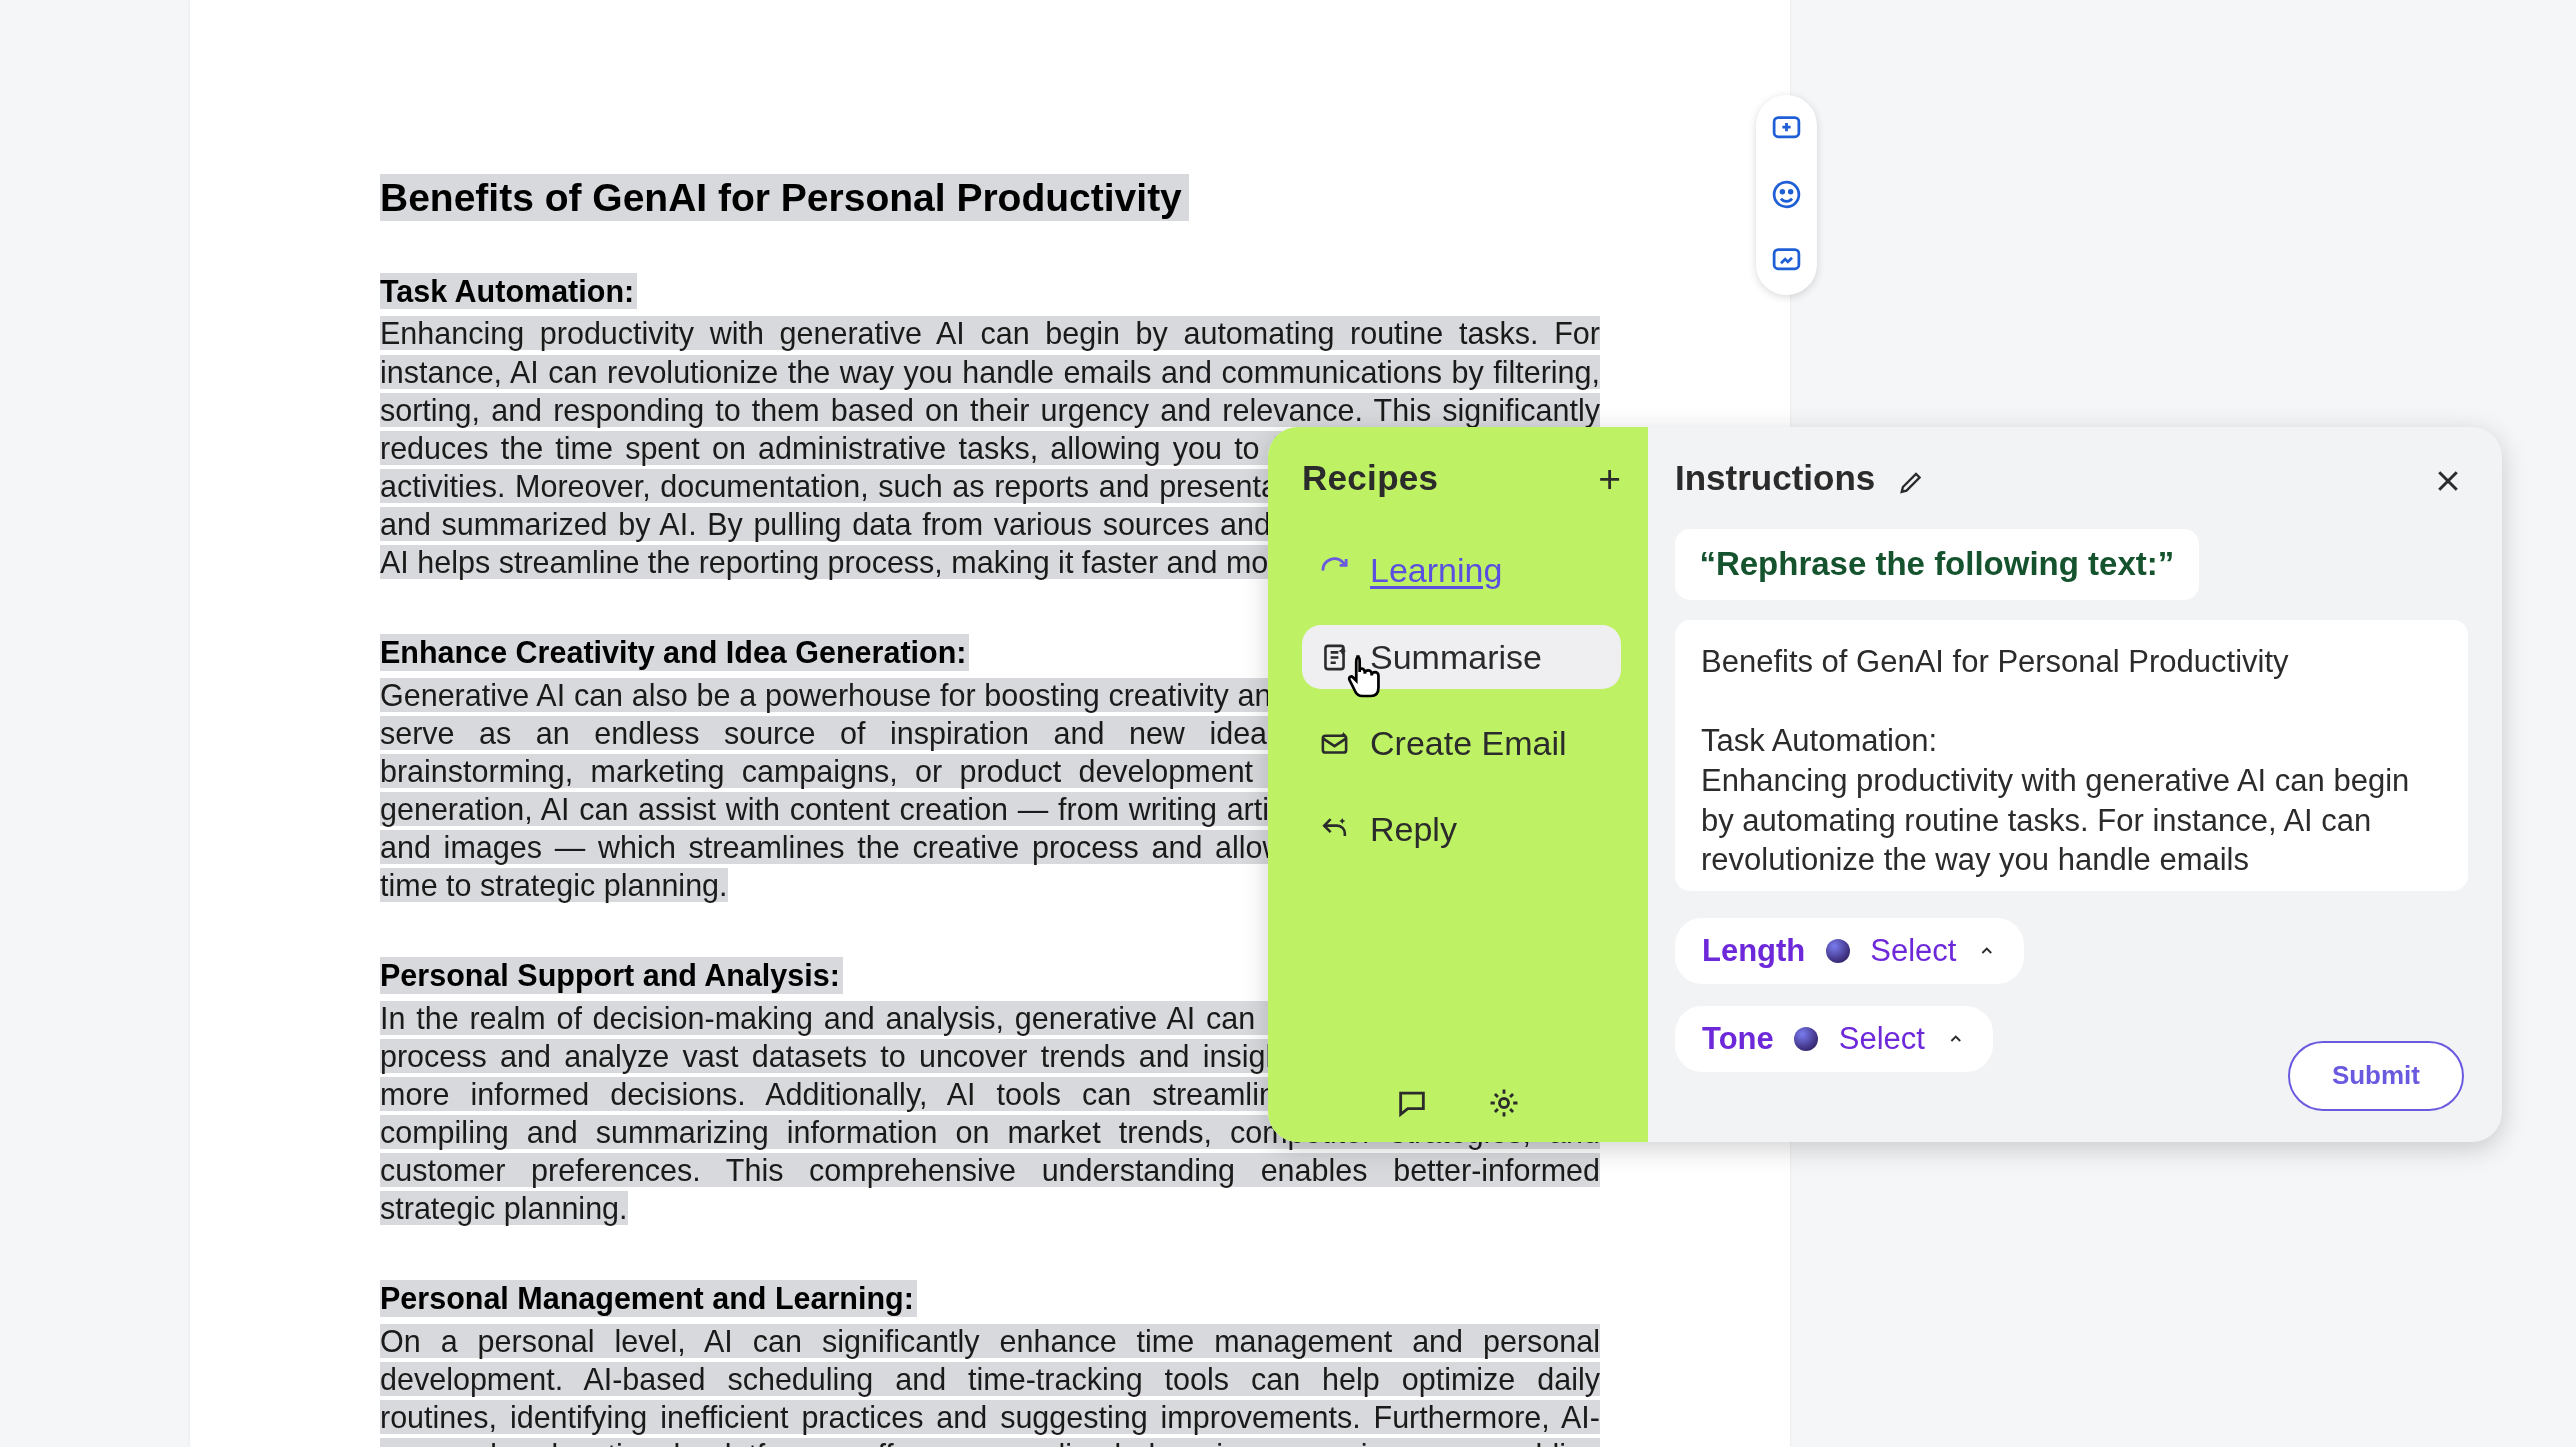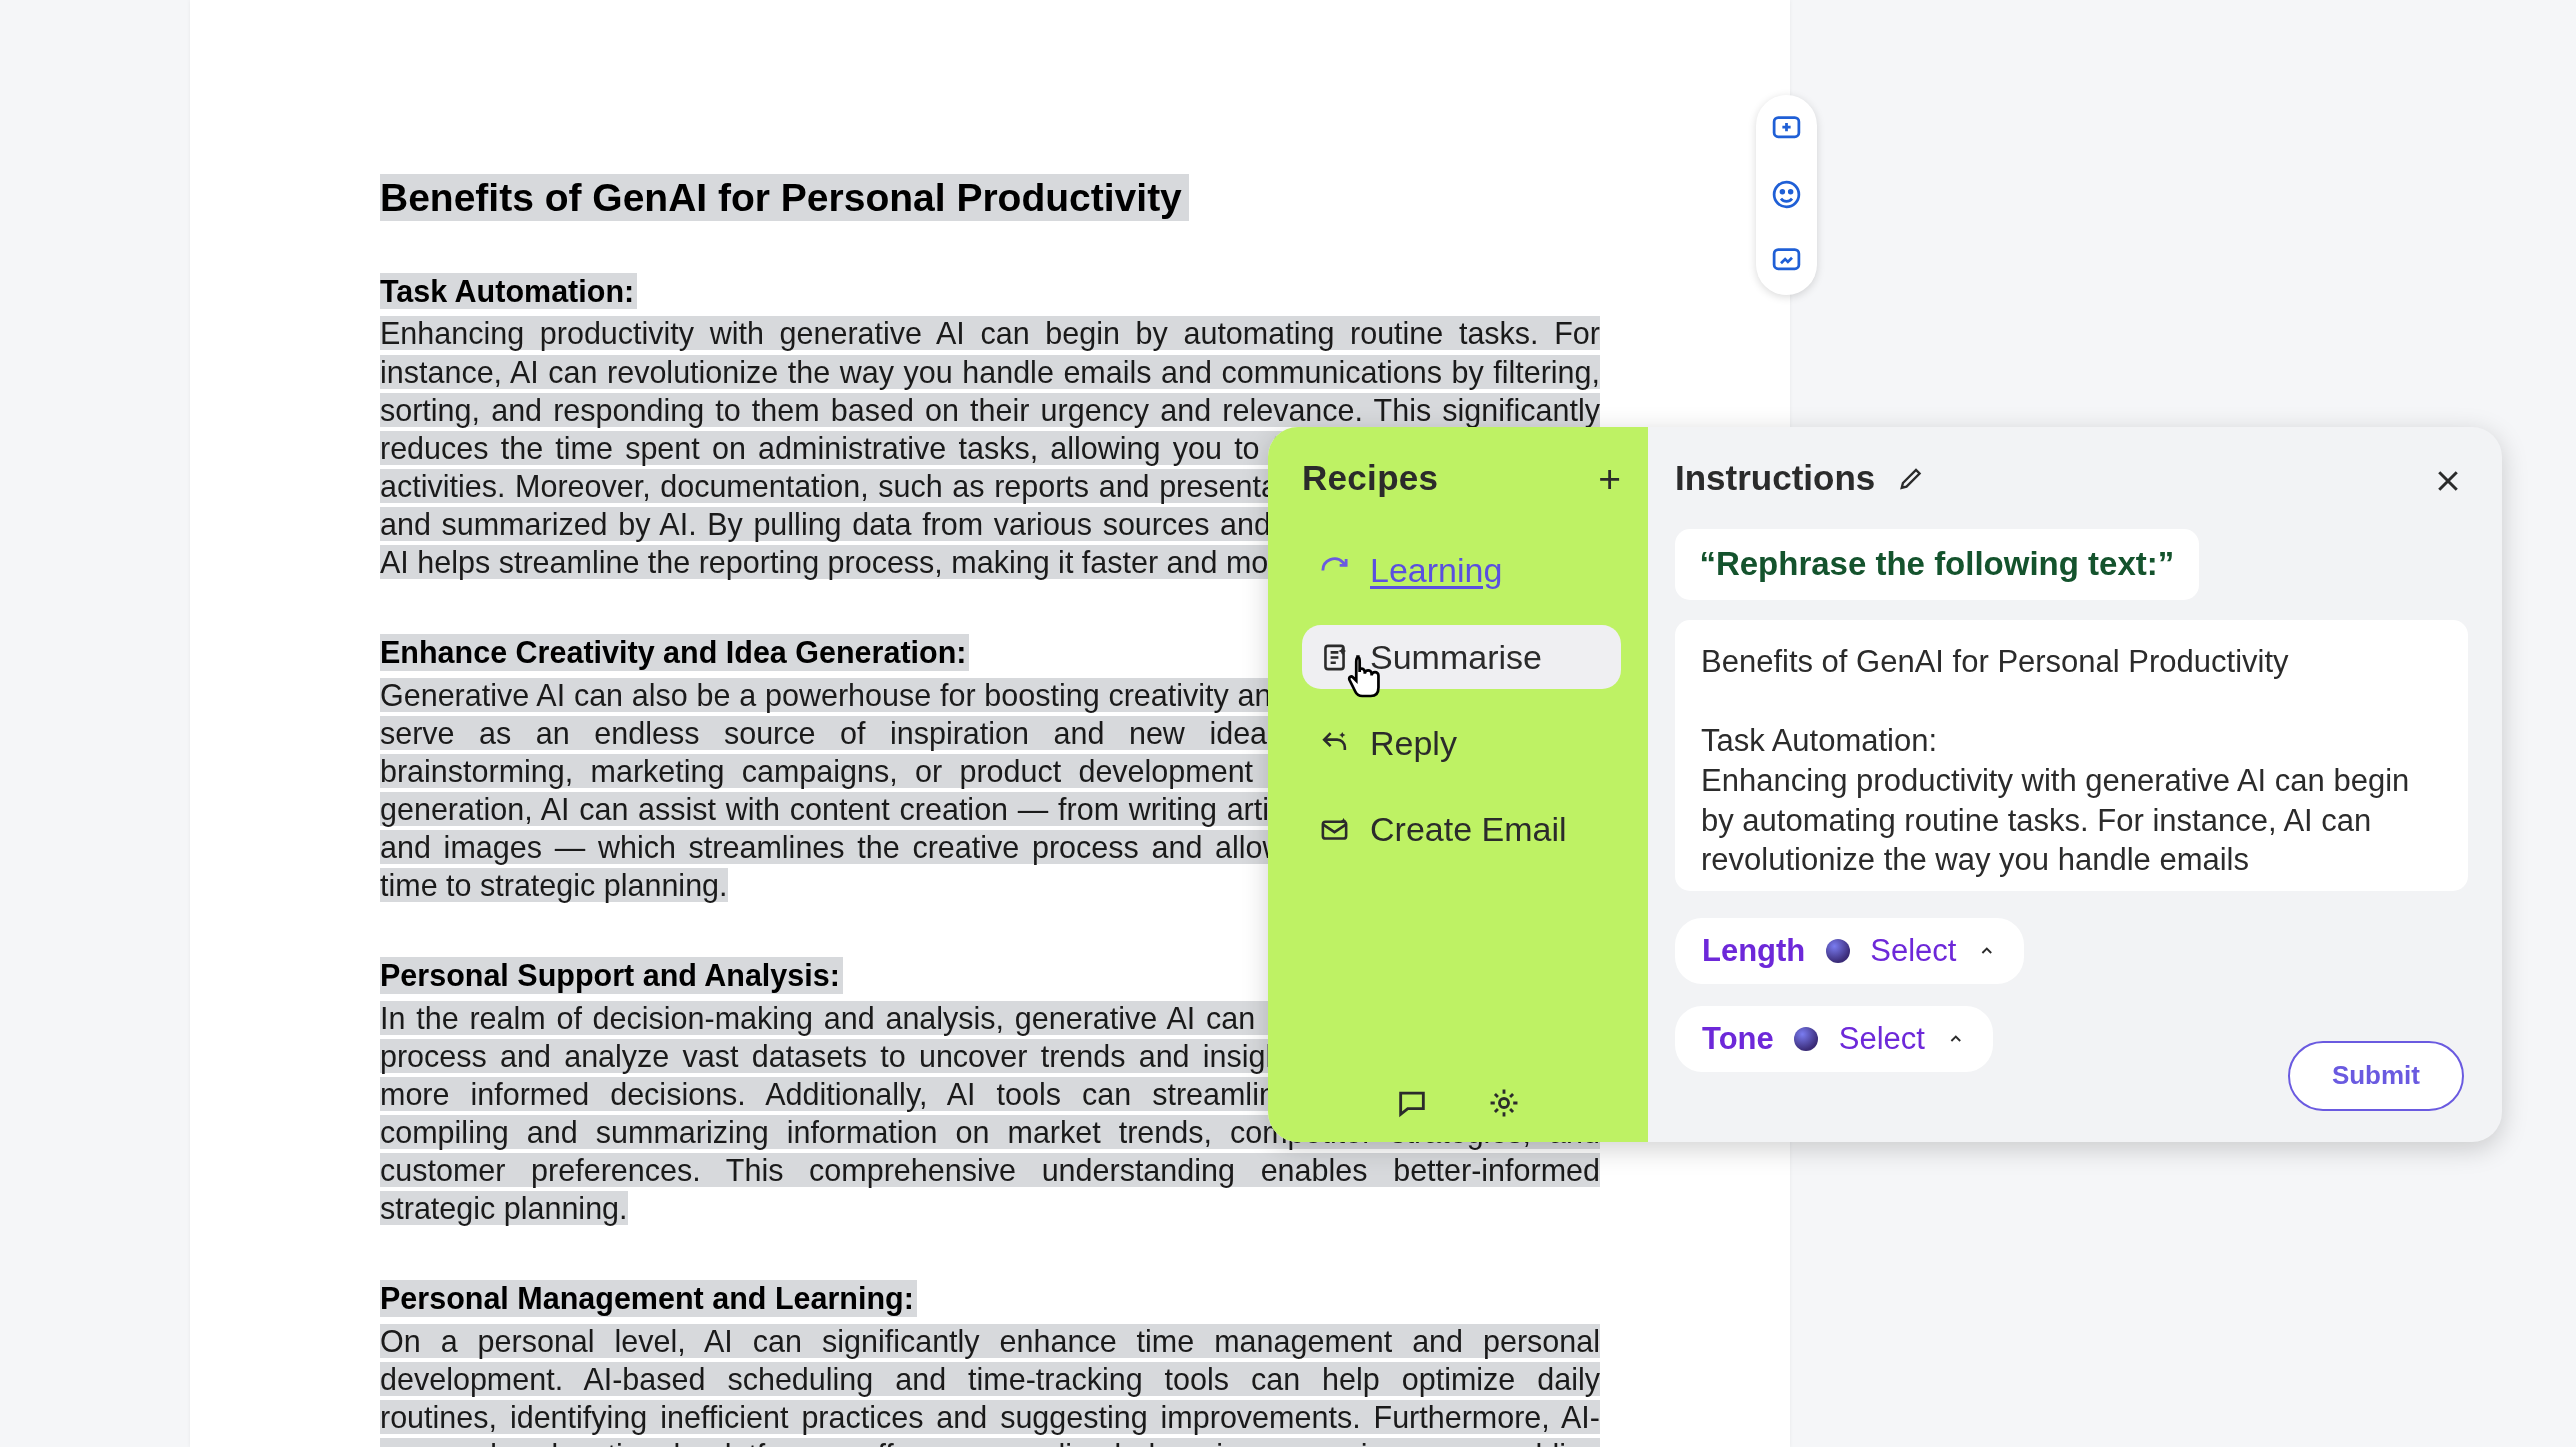--- a/index.html
+++ b/index.html
@@ -170,21 +170,21 @@
     z-index: 50;
   }
 
   .instr-col {
     flex: 1;
     padding: 31px 34px 27px 27px;
     position: relative;
   }
   .instr-header {
     display: flex;
-    align-items: center;
+    align-items: flex-end;
     gap: 20.3px;
     margin-bottom: 31px;
   }
   .instr-title {
     font-size: 35px;
     font-weight: 600;
     color: #2b2b2b;
   }
   .instr-edit {
     color:#2b2b2b;
@@ -341,36 +341,36 @@
               <rect x="5" y="3" width="14" height="18" rx="2"></rect>
               <path d="M9 8h6M9 12h6M9 16h4"></path>
               <path d="M18 4l1 2 2 1-2 1-1 2-1-2-2-1 2-1z" fill="currentColor" stroke="none"></path>
             </svg>
         </span>
         <span class="recipe-label">Summarise</span>
       </div>
       <div class="recipe-item">
         <span class="recipe-icon dark">
           <svg width="31" height="31" viewBox="0 0 24 24" fill="none" stroke="currentColor" stroke-width="2">
+              <rect x="3" y="6" width="18" height="13" rx="2"></rect>
+              <path d="M3 8l9 6 9-6"></path>
+              <path d="M19 3l.7 1.4L21 5l-1.3.6L19 7l-.7-1.4L17 5l1.3-.6z" fill="currentColor" stroke="none"></path>
+            </svg>
+        </span>
+        <span class="recipe-label">Create Email</span>
+      </div>
+      <div class="recipe-item">
+        <span class="recipe-icon dark">
+          <svg width="31" height="31" viewBox="0 0 24 24" fill="none" stroke="currentColor" stroke-width="2">
               <path d="M9 14l-5-5 5-5"></path>
               <path d="M4 9h10a6 6 0 0 1 6 6v2"></path>
               <path d="M18 3l.8 1.6L20.4 5.4 18.8 6.2 18 7.8 17.2 6.2 15.6 5.4 17.2 4.6z" fill="currentColor" stroke="none"></path>
             </svg>
         </span>
         <span class="recipe-label">Reply</span>
-      </div>
-      <div class="recipe-item">
-        <span class="recipe-icon dark">
-          <svg width="31" height="31" viewBox="0 0 24 24" fill="none" stroke="currentColor" stroke-width="2">
-              <rect x="3" y="6" width="18" height="13" rx="2"></rect>
-              <path d="M3 8l9 6 9-6"></path>
-              <path d="M19 3l.7 1.4L21 5l-1.3.6L19 7l-.7-1.4L17 5l1.3-.6z" fill="currentColor" stroke="none"></path>
-            </svg>
-        </span>
-        <span class="recipe-label">Create Email</span>
       </div>
     </div>
     <div class="recipes-footer">
       <div class="fbtn" title="Chat">
         <svg width="34" height="34" viewBox="0 0 24 24" fill="none" stroke="currentColor" stroke-width="2">
             <path d="M4 5h16v11H9l-5 4V5z"></path>
           </svg>
       </div>
       <div class="fbtn" title="Settings">
         <svg width="34" height="34" viewBox="0 0 24 24" fill="none" stroke="currentColor" stroke-width="2">

